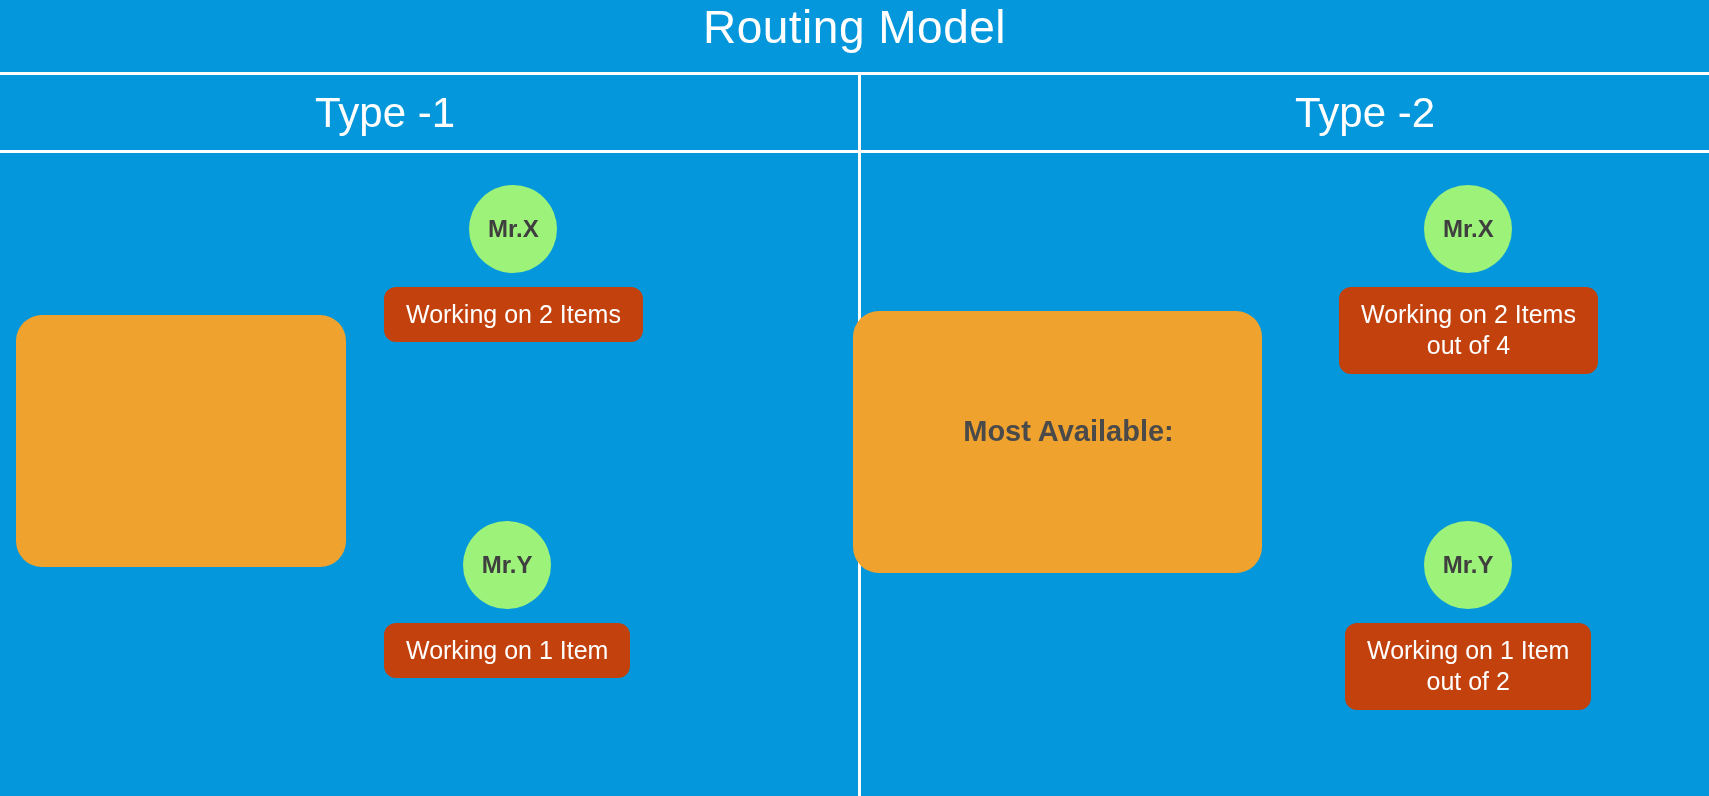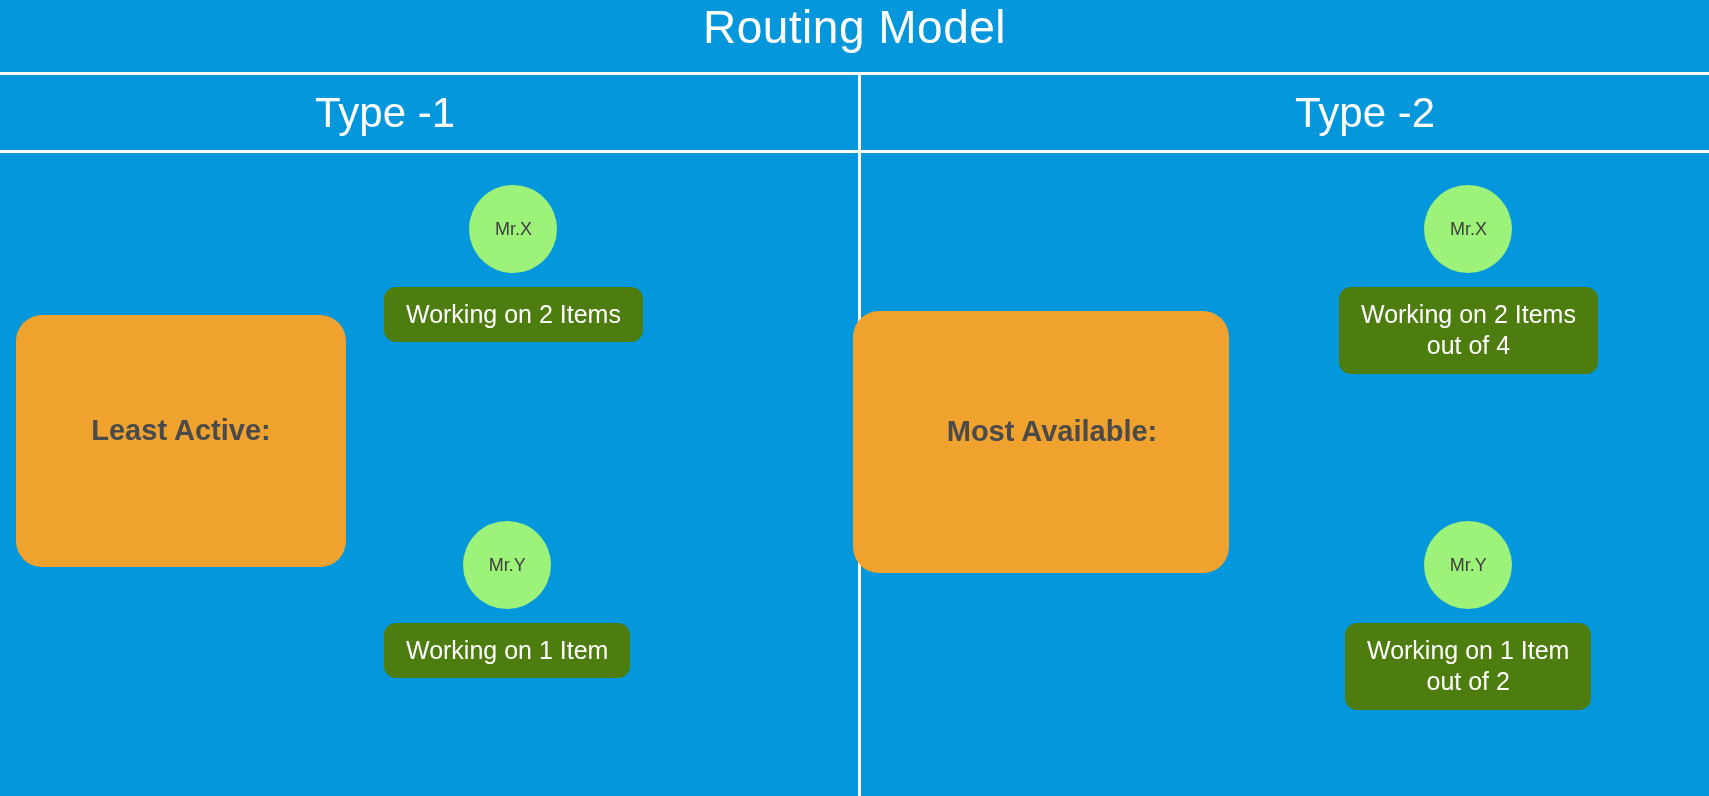--- a/index.html
+++ b/index.html
@@ -54,33 +54,33 @@
   }
   .desc-title{
     color:#4a4a4a; font-size:29px; font-weight:bold;
     line-height:1.1; margin-bottom:20px; text-align:center;
   }
   .desc-body{
     color:#111111; font-size:25px; font-weight:400;
     line-height:1.3; text-align:center; white-space:pre-line;
   }
   #desc-card-left { left:16px;  top:162px; width:330px;  height:252px; }
-  #desc-card-right{ left:-4px;  top:158px; width:376px;  height:262px;padding-left:40px; }
+  #desc-card-right{ left:-4px;  top:158px; width:409px;  height:262px;padding-left:40px; }
   #panel-right .desc-card{ left:-8px; }
 
   
   .agent-group{ position:absolute; display:flex; flex-direction:column; align-items:center; }
   .avatar{
     width:88px; height:88px; border-radius:50%;
     background:#9df27a;
     display:flex; align-items:center; justify-content:center;
-    color:#3f3f3f; font-size:18px; font-weight:normal; line-height:1;
+    color:#3f3f3f; font-size:24px; font-weight:bold; line-height:1;
   }
   .work-pill{
-    background:#4d7c0f; border-radius:12px;
+    background:#c2410c; border-radius:12px;
     color:#ffffff; font-size:25px; font-weight:400;
     line-height:1.25; text-align:center;
     padding:12px 22px; white-space:pre-line;
     margin-top:14px;
   }
 
   
   #agent-left-x { left:384px; top:32px; }
   #agent-left-y { left:384px; top:368px; }
   
@@ -101,21 +101,20 @@
 <div id="col-head-left">
   <div class="col-head-text">Type -1</div>
 </div>
 <div id="col-head-right">
   <div class="col-head-text">Type -2</div>
 </div>
 
 <div class="panel" id="panel-left">
 
   <div class="desc-card" id="desc-card-left">
-    <div class="desc-title">Least Active:</div>
   </div>
 
   <div class="agent-group" id="agent-left-x">
     <div class="avatar">
       <span>Mr.X</span>
     </div>
     <div class="work-pill">Working on 2 Items</div>
   </div>
 
   <div class="agent-group" id="agent-left-y">

